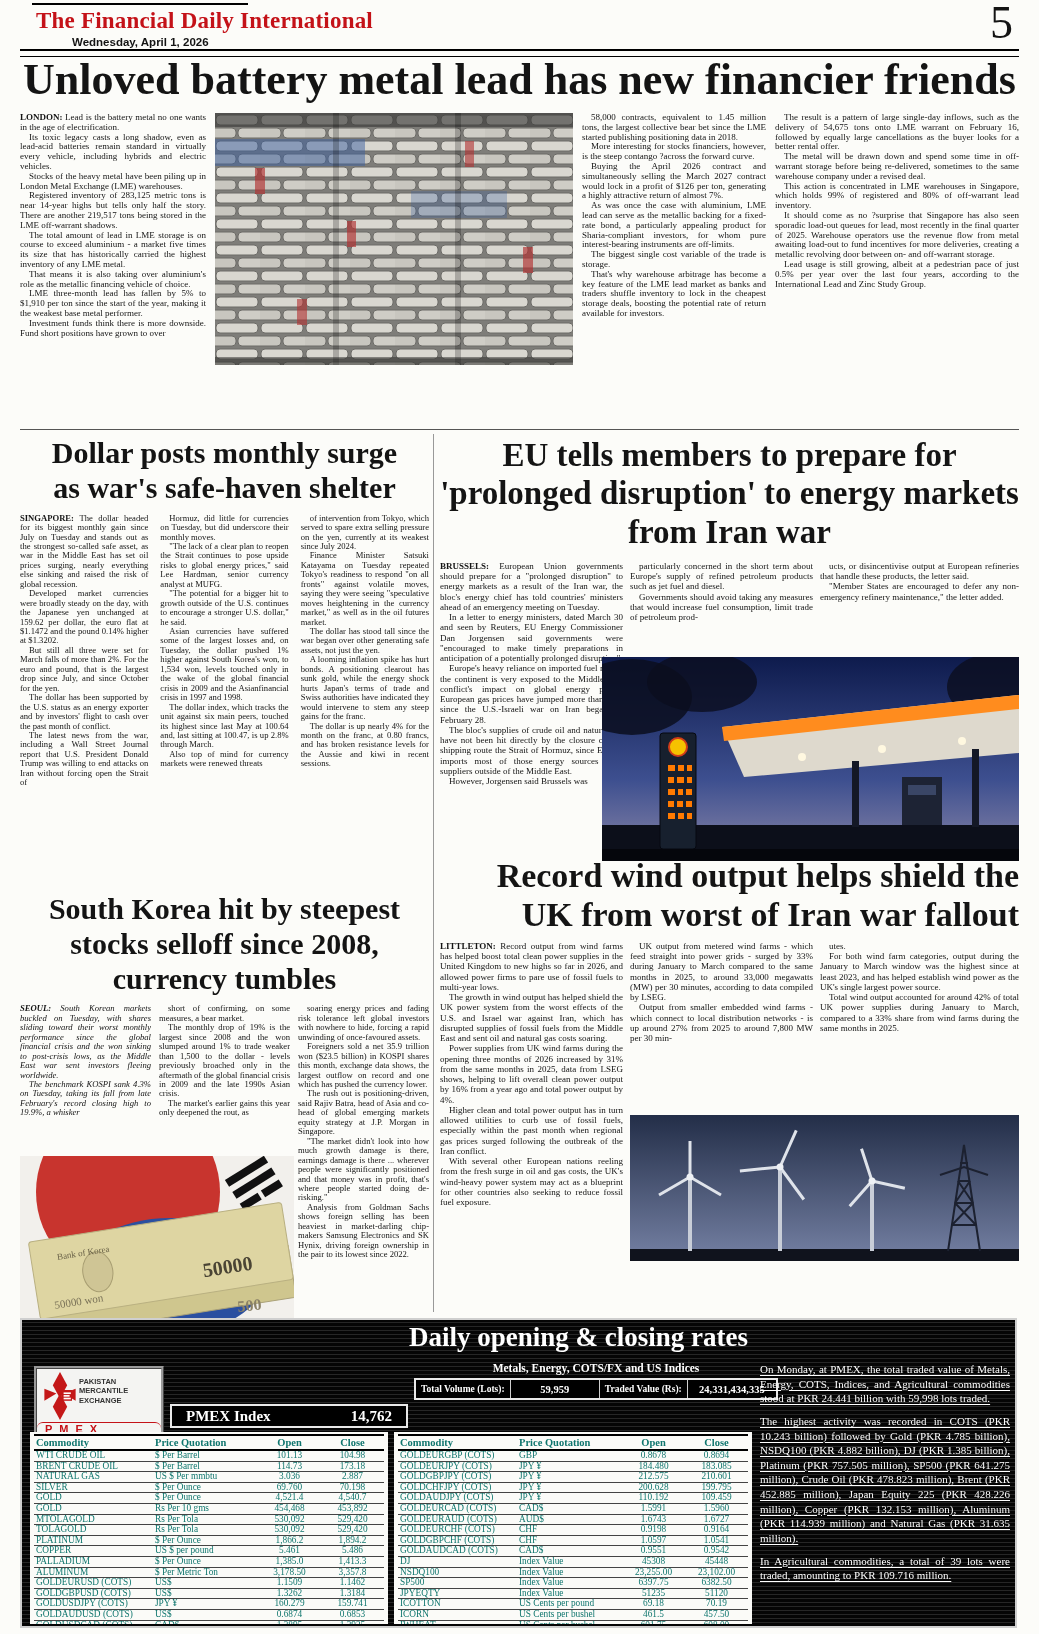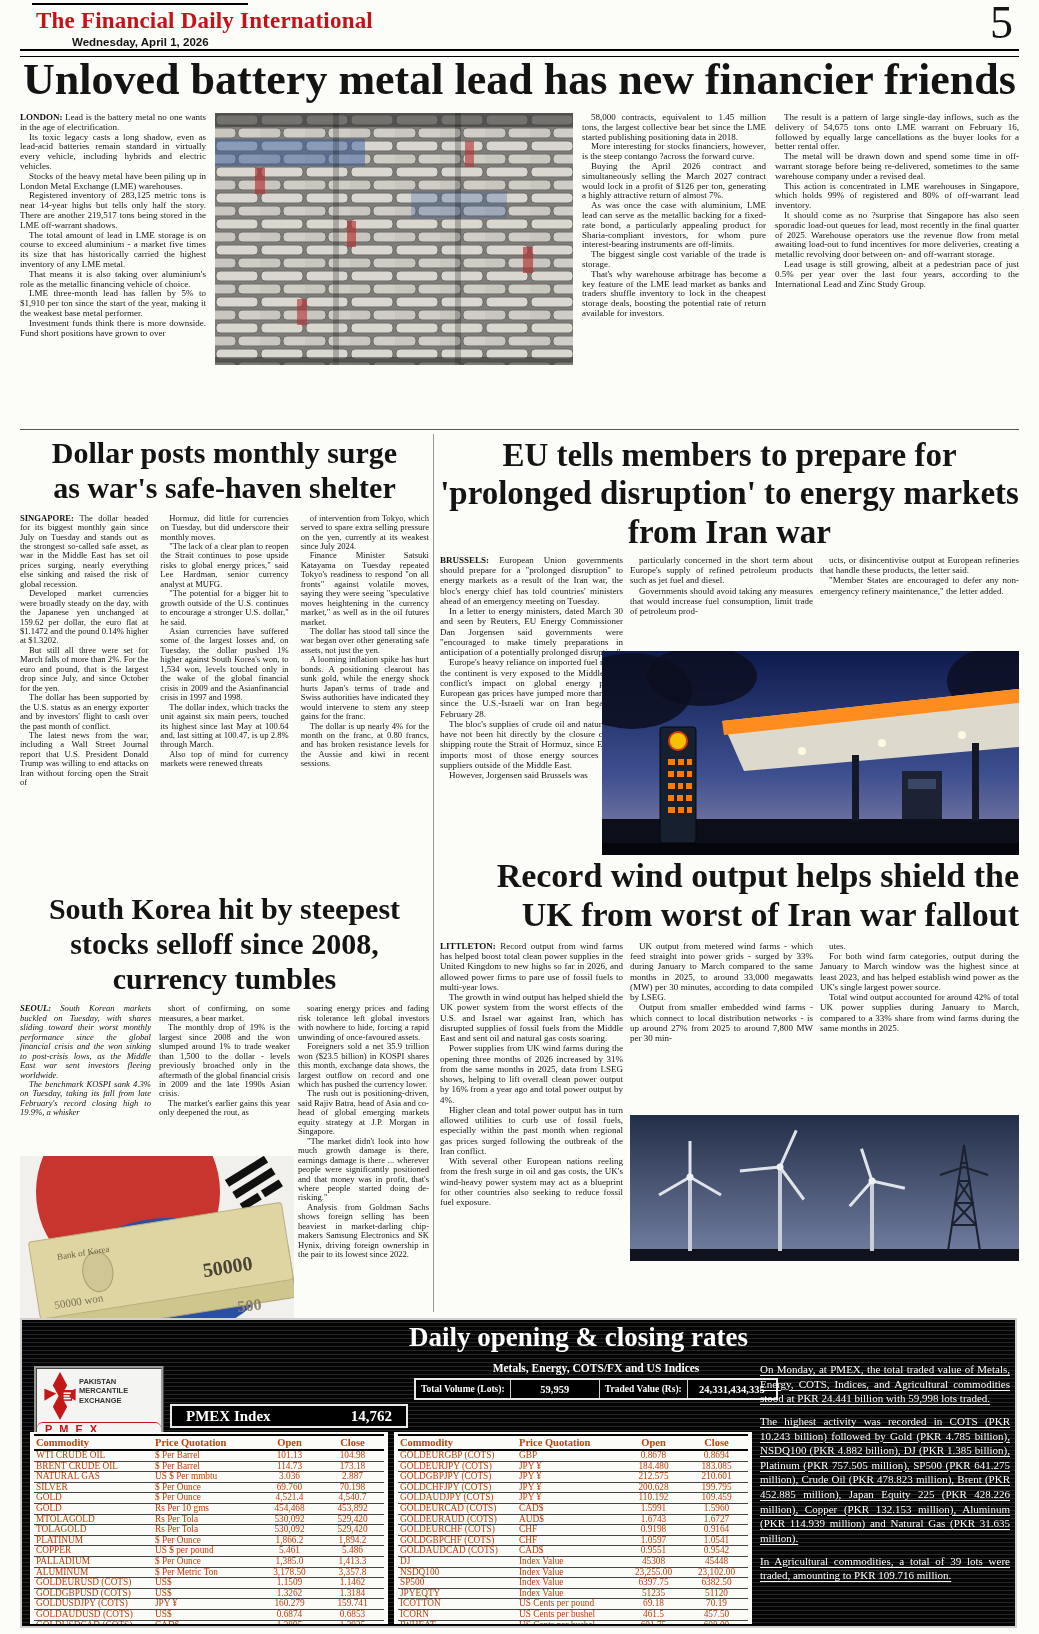--- a/index.html
+++ b/index.html
@@ -37,21 +37,21 @@
 
   
   .a-dollar { position:absolute; left:20px; top:436px; width:409px; }
   .a-dollar .headline { font-size:30px; padding:0 28px; }
   .a-dollar .colrow { margin-top:8px; height:352px; gap:12px; }
   .a-dollar .btxt { font-size:8.6px; line-height:1.1; flex:1; }
 
   
   .a-eu { position:absolute; left:440px; top:436px; width:579px; }
   .a-eu .headline { font-size:33px; }
-  .a-eu .body { position:relative; margin-top:4px; height:300px; overflow:hidden; }
+  .a-eu .body { position:relative; margin-top:10px; height:300px; overflow:hidden; }
   .a-eu .cols { display:flex; gap:7px; height:100%; }
   .a-eu .btxt { font-size:9px; line-height:1.14; }
   .c-eu1 { flex:0 0 183px; }
   .c-eu2 { flex:0 0 183px; height:96px; overflow:hidden; }
   .c-eu3 { flex:1; height:96px; overflow:hidden; }
   .gas-photo { position:absolute; left:162px; top:96px; width:417px; height:204px; }
 
   
   .a-korea { position:absolute; left:20px; top:892px; width:409px; }
   .a-korea .headline { font-size:30px; }
@@ -86,21 +86,21 @@
                   letter-spacing:7px; border-top:1px solid #c41218; margin-top:2px; font-family:"Liberation Sans",sans-serif;border-radius:6px; }
   .index-bar { position:absolute; left:148px; top:84px; width:238px; height:24px; border:2px solid #e8e8e8;
                background:#000; display:flex; justify-content:space-between; align-items:center; padding:0 14px; box-sizing:border-box;
                font-weight:bold; font-size:15px; }
   .metals-header { position:absolute; left:392px; top:42px; width:364px; text-align:center; font-weight:bold; font-size:11.5px; }
   .volume-bar { position:absolute; left:392px; top:58px; width:364px; height:22px; border:2px solid #e8e8e8; box-sizing:border-box;
                 display:flex; align-items:stretch; font-size:9.5px; font-weight:bold; background:#000; }
   .volume-bar span { display:flex; align-items:center; padding:0 5px; border-right:1px solid #cfcfcf; white-space:nowrap; }
   .volume-bar span:last-child { border-right:none; }
   .vval { flex:1; justify-content:center; font-size:10.5px; }
-  .table-wrap { position:absolute; top:112px; width:358px; height:192px; background:#fbfbf8; color:#c2410c; padding:2px 4px; box-sizing:border-box; overflow:hidden; }
+  .table-wrap { position:absolute; top:112px; width:358px; height:192px; background:#fbfbf8; color:#0f766e; padding:2px 4px; box-sizing:border-box; overflow:hidden; }
   .tw-left { left:8px; } .tw-right { left:372px; }
   .rates table { width:100%; border-collapse:collapse; font-size:9.3px; table-layout:fixed; }
   .rates th { text-align:left; font-size:10.5px; font-weight:bold; border-top:2px solid #000; border-bottom:2px solid #000; padding:1px 2px; }
   .rates th.num, .rates td.num { text-align:center; }
   .rates td { padding:0 2px; line-height:9.6px; border-bottom:1px solid #444; box-shadow:0 1px 0 #c9c9c9; white-space:nowrap; overflow:hidden; }
   .rates col.c1 { width:34%; } .rates col.c2 { width:30%; } .rates col.c3 { width:18%; } .rates col.c4 { width:18%; }
   .rates-summary { position:absolute; left:738px; top:34px; width:250px; height:270px; font-size:11px; line-height:1.33; overflow:hidden; }
   .rates-summary p { margin:8px 0 6px 0; text-align:justify; text-decoration:underline; text-underline-offset:2px; }
 </style>
 </head>

